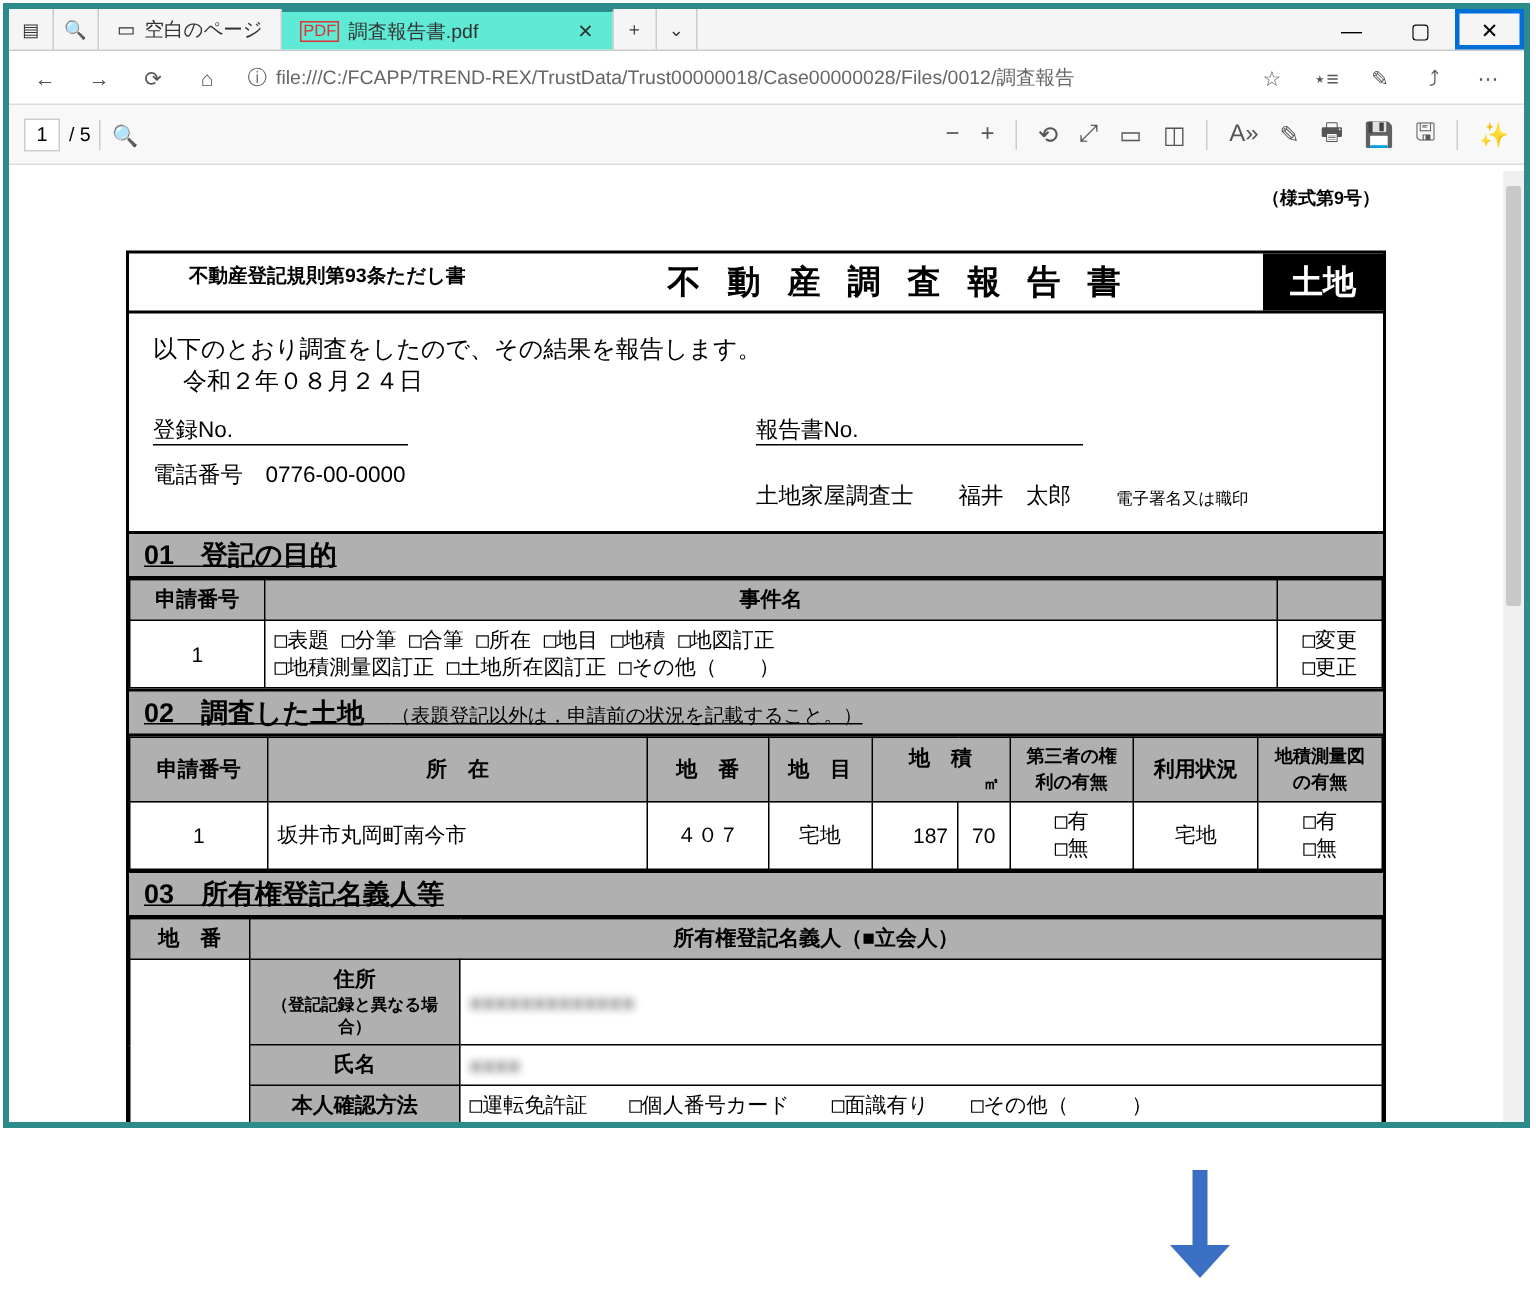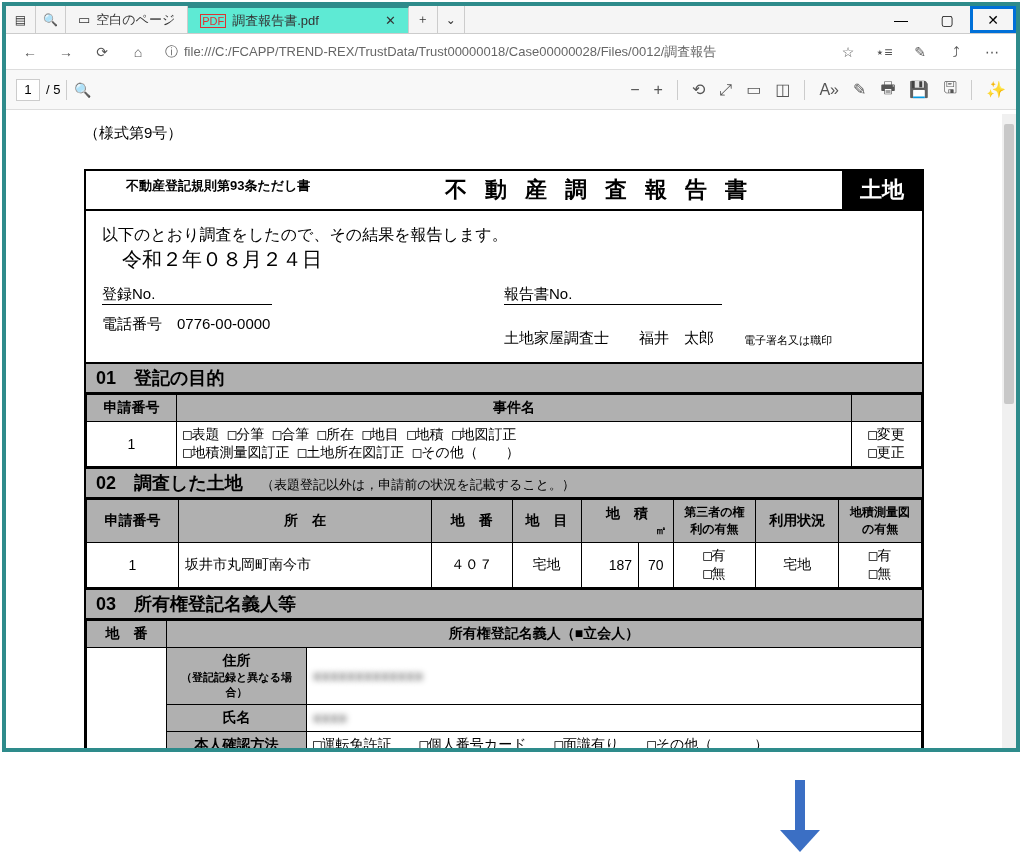--- a/index.html
+++ b/index.html
@@ -18,36 +18,36 @@
   .url { flex:1; display:flex; align-items:center; height:28px; padding:0 6px; font-size:13px; color:#666; border:1px solid transparent; gap:6px; }
   .pdfbar { height:40px; background:#f8f8f8; border-bottom:1px solid #ddd; display:flex; align-items:center; padding:0 10px; font-size:13px; }
   .pdfbar input { width:24px; text-align:center; border:1px solid #ccc; height:22px; }
   .pdf-icons { margin-left:auto; display:flex; gap:14px; color:#555; font-size:16px; align-items:center; }
   .sep{width:1px;height:20px;background:#ccc;}
   .view { position:absolute; top:108px; bottom:0; left:0; right:14px; overflow:hidden; background:#fff; }
   .scrollbar { position:absolute; top:108px; bottom:0; right:0; width:14px; background:#f0f0f0; }
   .scroll-thumb { position:absolute; top:10px; left:2px; right:2px; height:280px; background:#c8c8c8; border-radius:2px; }
 
   .page { width:840px; margin:10px auto 0; font-size:14px; color:#000; }
-  .form-no { text-align:left; font-size:15px; padding-right:4px; margin-bottom:26px; }
+  .form-no { text-align:right; font-size:12px; padding-right:4px; margin-bottom:26px;font-weight:bold; }
   .doc { border:2px solid #000; }
   .head { display:flex; border-bottom:2px solid #000;padding-left:32px; }
   .h-left { font-size:13px; padding:6px 8px; width:250px; font-weight:bold;}
   .h-title { flex:1; text-align:center; font-size:22px; letter-spacing:18px; padding:4px 0; font-weight:bold;}
   .h-right { width:80px; background:#000; color:#fff; font-size:22px; display:flex; align-items:center; justify-content:center; font-weight:bold; }
   .intro { padding:14px 16px 8px; font-size:16px; }
   .row { display:flex; align-items:flex-end; }
-  .date { margin-left:20px; font-size:20px; }
+  .date { margin-left:20px; font-size:16px; }
   .cols { display:flex; padding:4px 16px 14px; font-size:15px;justify-content:space-between; }
   .cols .left { width:50%; }
   .cols .right { width:50%; }
   .ul { border-bottom:1px solid #000; display:inline-block; min-width:170px; }
   .small { font-size:11px; }
 
-  .sect { background:#b0b0b0; border-top:2px solid #000; border-bottom:2px solid #000; padding:2px 10px; font-size:18px; font-weight:bold; }
+  .sect { background:#b0b0b0; border-top:2px solid #000; border-bottom:2px solid #000; padding:2px 10px; font-size:18px; font-weight:bold;text-decoration:underline; }
   .sect .note{font-size:13px;font-weight:normal;}
   table.inner { width:100%; border-collapse:collapse; }
   table.inner td, table.inner th { border:1px solid #000; padding:4px 6px; font-size:14px; text-align:center; }
   th.hdr { background:#b0b0b0; font-weight:bold; }
   .left-txt { text-align:left !important; }
   .cb{font-family:monospace;}
   .arrow { position:absolute; left:780px; top:780px; width:40px; height:70px; }
   .arrow-line{width:10px;height:50px;background:#3b6fc4;margin:0 auto;}
   .arrow-head{width:0;height:0;border-left:20px solid transparent;border-right:20px solid transparent;border-top:22px solid #3b6fc4;margin:0 auto;}
   .blur{color:transparent;text-shadow:0 0 6px #999;}

